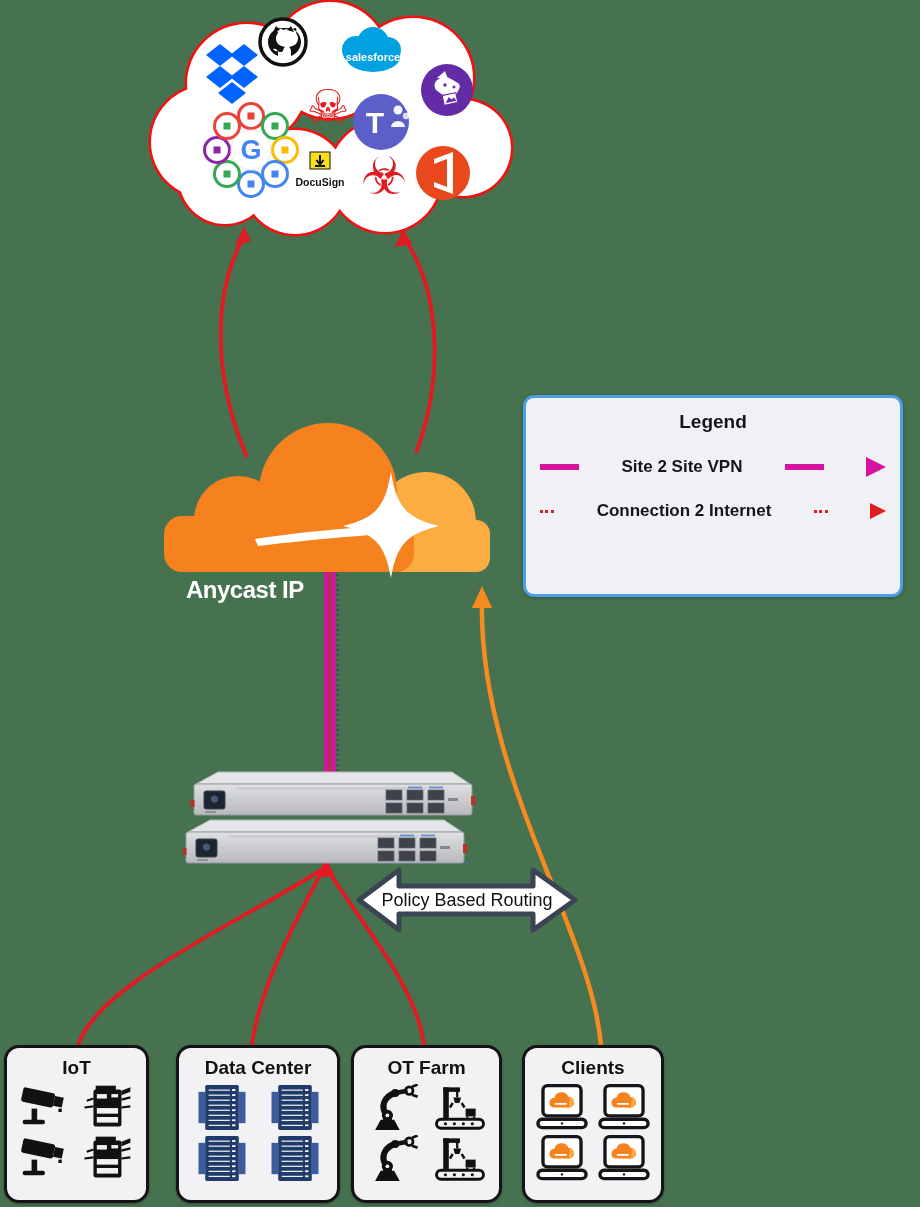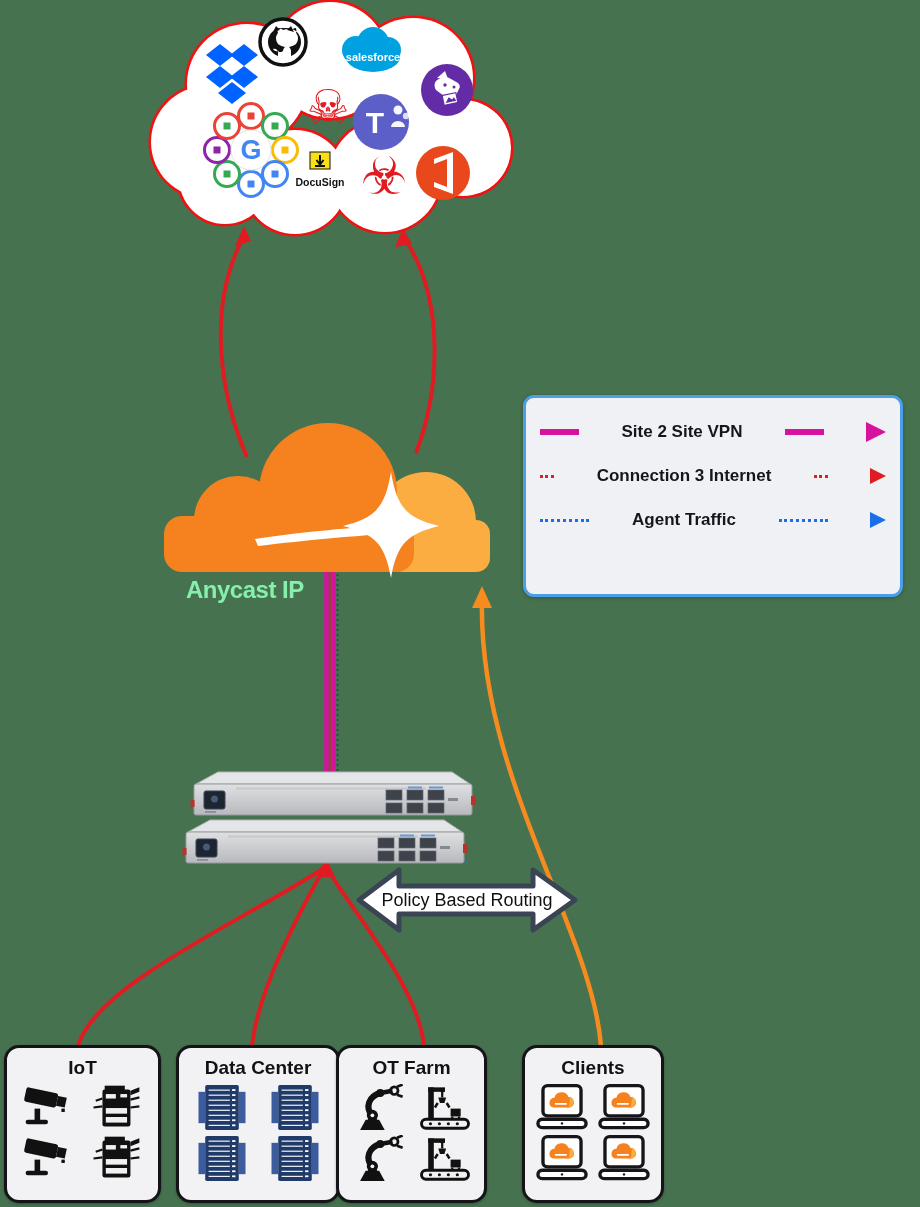--- a/index.html
+++ b/index.html
@@ -8,21 +8,21 @@
     background:#47724F;
     font-family:"Liberation Sans",sans-serif;
   }
   svg{display:block;}
   .abs{position:absolute;}
   
   #connections{position:absolute;left:0;top:0;width:920px;height:1207px;pointer-events:none;}
   
   #anycast-label{
     position:absolute;left:186px;top:576px;width:150px;
-    font-size:24px;font-weight:800;color:#86efac;letter-spacing:-0.5px;
+    font-size:24px;font-weight:800;color:#ffffff;letter-spacing:-0.5px;
   }
   
   #legend{
     position:absolute;left:523px;top:395px;width:380px;height:202px;
     background:#EFF1F4;border:3px solid #4C9EE8;border-radius:11px;
     box-sizing:border-box;box-shadow:0 1px 4px rgba(0,0,0,.25);
   }
   #legend .legend-title{
     text-align:center;margin-top:13px;font-size:19px;font-weight:700;color:#16161a;
   }
@@ -44,23 +44,23 @@
     position:absolute;top:1045px;height:158px;background:#F2F2F4;
     border:3px solid #141418;border-radius:15px;box-sizing:border-box;
     box-shadow:0 1px 3px rgba(0,0,0,.3);
   }
   .site-title{text-align:center;font-size:19px;font-weight:700;color:#111;margin-top:9px;}
   .icon-grid{
     display:grid;grid-template-columns:repeat(2,1fr);justify-items:center;align-items:center;
     margin-top:5px;row-gap:4px;padding:0 6px;
   }
   .icon-grid svg{width:54px;height:47px;}
-  #box-iot{left:4px;width:157px;}
+  #box-iot{left:4px;width:145px;}
   #box-dc{left:176px;width:164px;}
-  #box-ot{left:336px;width:151px;}
+  #box-ot{left:351px;width:151px;}
   #box-clients{left:522px;width:142px;}
 </style>
 </head>
 <body>
 
 <svg width="0" height="0" style="position:absolute" aria-hidden="true">
   <defs>
     <linearGradient id="gwgrad" x1="0" y1="0" x2="0" y2="1">
       <stop offset="0" stop-color="#DFE0E2"></stop>
         <stop offset="1" stop-color="#B7B9BD"></stop>
@@ -333,37 +333,32 @@
   <circle cx="170" cy="72" r="69" fill="#F6821F"></circle>
   <rect x="6" y="96" width="250" height="56" rx="18" fill="#F6821F"></rect>
   <rect x="120" y="96" width="110" height="56" fill="#F6821F"></rect>
   <path d="M233,52 C239,88 249,98 281,106 C249,114 239,124 233,158 C227,124 217,114 185,106 C217,98 227,88 233,52 Z" fill="#fff"></path>
   <path d="M97,119 C150,111 195,108 228,105 L228,114 C195,116 150,120 100,126 Z" fill="#fff"></path>
 </svg>
 
 <div id="anycast-label">Anycast IP</div>
 
 <div id="legend">
+  <div class="legend-title">Legend</div>
   <div class="legend-row">
     <div class="seg seg-vpn"></div>
     <div class="lbl">Site 2 Site VPN</div>
     <div class="seg seg-vpn"></div>
     <div class="ah ah-vpn"></div>
   </div>
   <div class="legend-row">
     <div class="seg seg-inet"></div>
-    <div class="lbl">Connection 3 Internet</div>
+    <div class="lbl">Connection 2 Internet</div>
     <div class="seg seg-inet"></div>
     <div class="ah ah-inet"></div>
-  </div>
-  <div class="legend-row">
-    <div class="seg seg-agent"></div>
-    <div class="lbl">Agent Traffic</div>
-    <div class="seg seg-agent"></div>
-    <div class="ah ah-agent"></div>
   </div>
 </div>
 
 <svg class="abs" style="left:180px;top:770px" width="300" height="100" viewBox="0 0 300 100">
   <g transform="translate(10,0)">
     <use href="#gw"></use>
   </g>
   <g transform="translate(2,48)">
     <use href="#gw"></use>
   </g>

